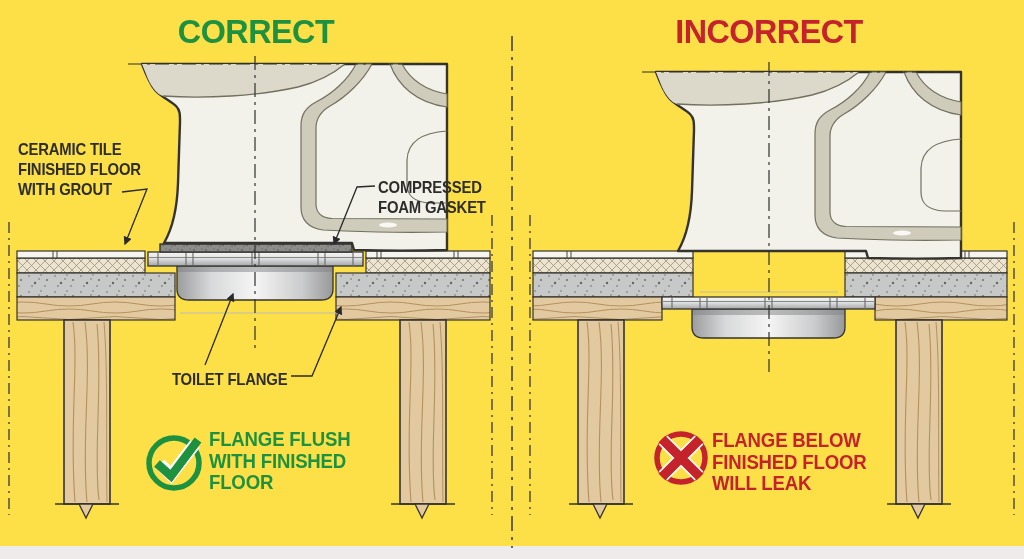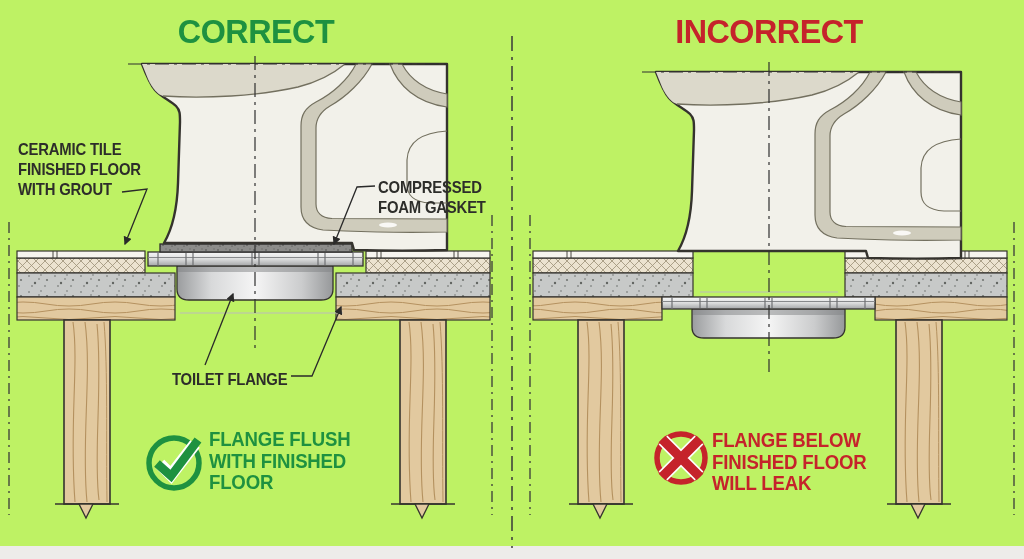--- a/index.html
+++ b/index.html
@@ -1,17 +1,17 @@
 <!DOCTYPE html>
 <html><head>
 <meta charset="utf-8">
 <style>
   html,body { margin:0; padding:0; background:#fff; }
   .stage {
-    position:relative; width:1024px; height:559px; background:#bef264;
+    position:relative; width:1024px; height:559px; background:#fde047;
     overflow:hidden; font-family:"Liberation Sans", sans-serif;
   }
   .stage svg.art { position:absolute; left:0; top:0; }
   .title {
     position:absolute; top:12px; font-size:34px; font-weight:800;
     letter-spacing:-.5px; text-align:center; white-space:nowrap;
     transform:scaleX(.95); transform-origin:50% 0;
   }
   .anno {
     position:absolute; font-weight:700; font-size:16.5px; line-height:20px;

